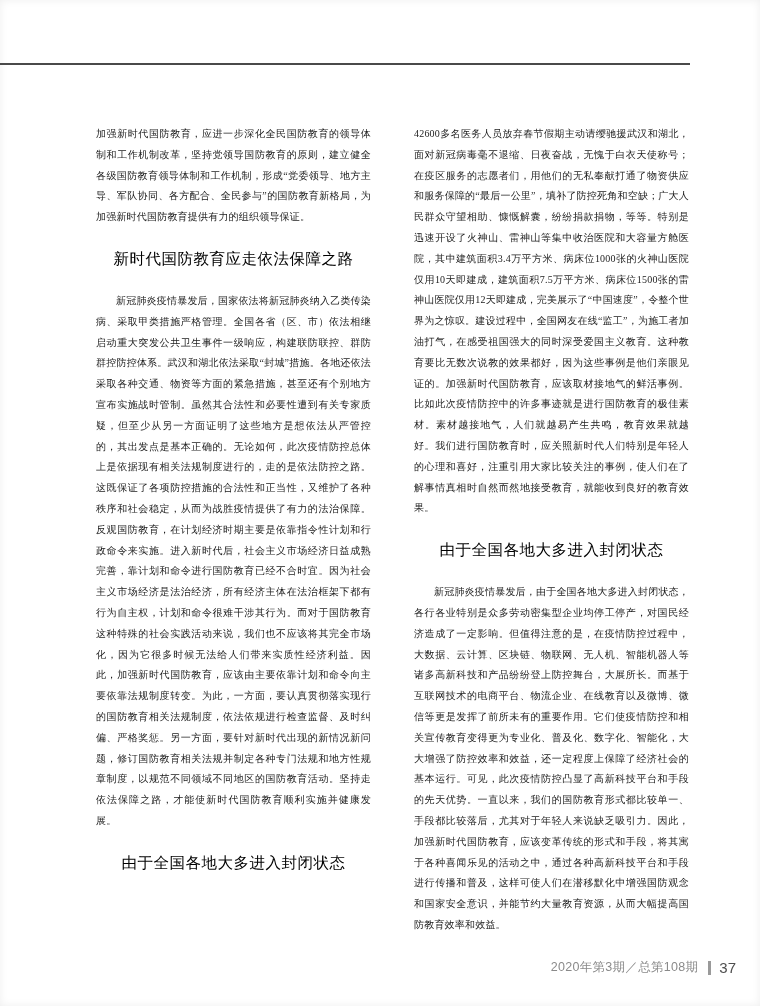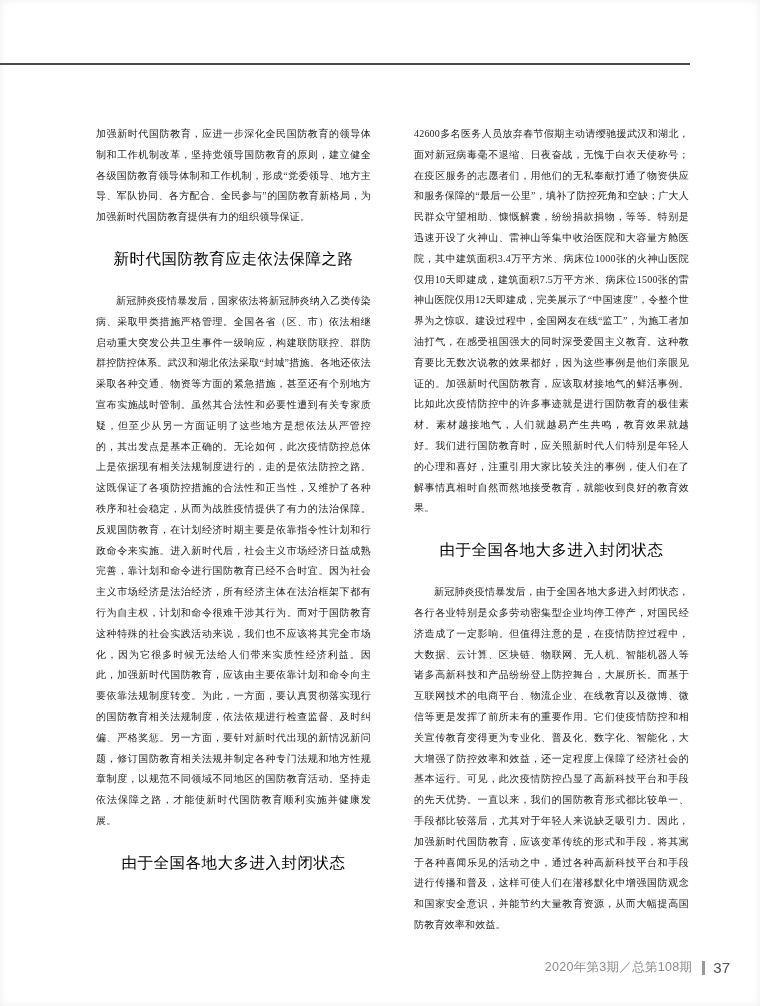--- a/index.html
+++ b/index.html
@@ -40,21 +40,21 @@
     font-family: "Liberation Sans", sans-serif;
     font-size: 15.5px;
     font-weight: normal;
     text-align: center;
     color: #000000;
     margin: 21px 0 21px 0;
     letter-spacing: 0.5px;
   }
   .footer {
     position: absolute;
-    top: 959px; right: 30px;
+    top: 959px; right: 24px;
     display: flex;
     align-items: center;
     font-family: "Liberation Sans", sans-serif;
     justify-content: flex-end;
   }
   .footer .issue {
     color: #8a8a8a;
     font-size: 12.5px;
     letter-spacing: 0.3px;
   }

